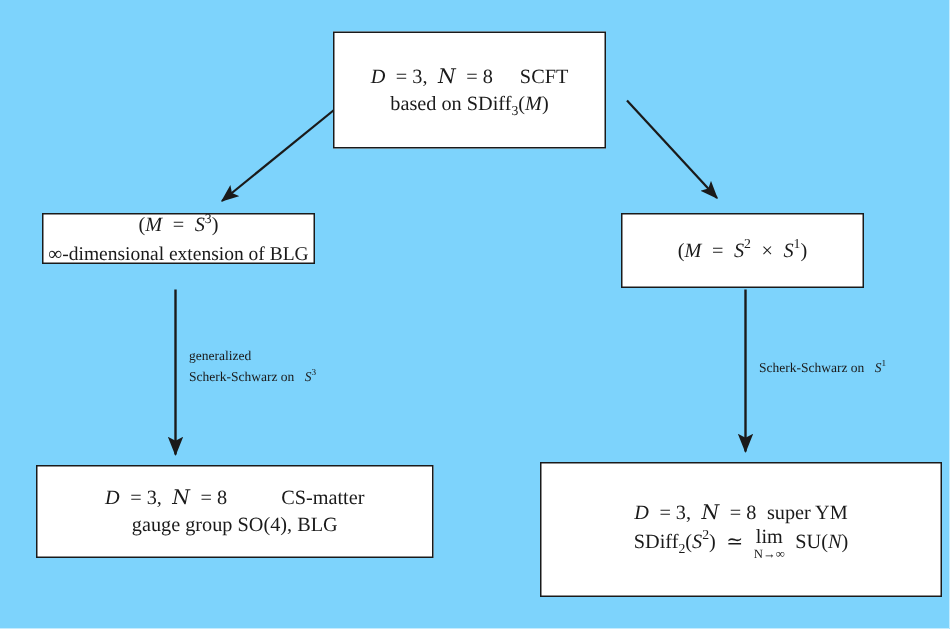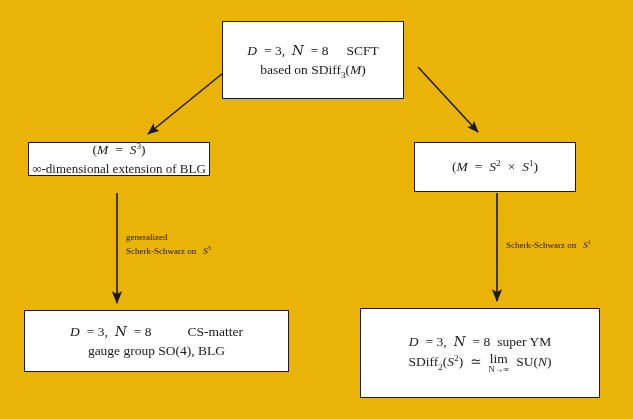--- a/index.html
+++ b/index.html
@@ -4,21 +4,21 @@
 <style>
   html, body {
     margin: 0;
     padding: 0;
     background: #ffffff;
   }
   #canvas {
     position: relative;
     width: 633px;
     height: 419px;
-    background: #eab308;
+    background: #7dd3fc;
     font-family: "Liberation Serif", "DejaVu Serif", serif;
     color: #1a1a1a;
     overflow: hidden;
   }
   .box {
     position: absolute;
     box-sizing: border-box;
     border: 1.4px solid #1a1a1a;
     background: #ffffff;
     display: flex;
@@ -60,21 +60,21 @@
   #box-left .l2 { font-size: 13px; }
   #box-right {
     left: 414px; top: 142px; width: 162px; height: 50px;
   }
   #box-right .mathline { font-size: 13.5px; }
   #box-bl {
     left: 24px; top: 310px; width: 265px; height: 62px;
   }
   #box-bl .mathline { font-size: 13.5px; }
   #box-br {
-    left: 360px; top: 308px; width: 240px; height: 90px;
+    left: 360px; top: 308px; width: 268px; height: 90px;
   }
   #box-br .mathline { font-size: 13.5px; }
   .spacer-wide { display: inline-block; width: 18px; }
   .spacer-small { display: inline-block; width: 7px; }
   
   .arrow-label {
     position: absolute;
     font-size: 9px;
     line-height: 1.5;
     white-space: nowrap;

